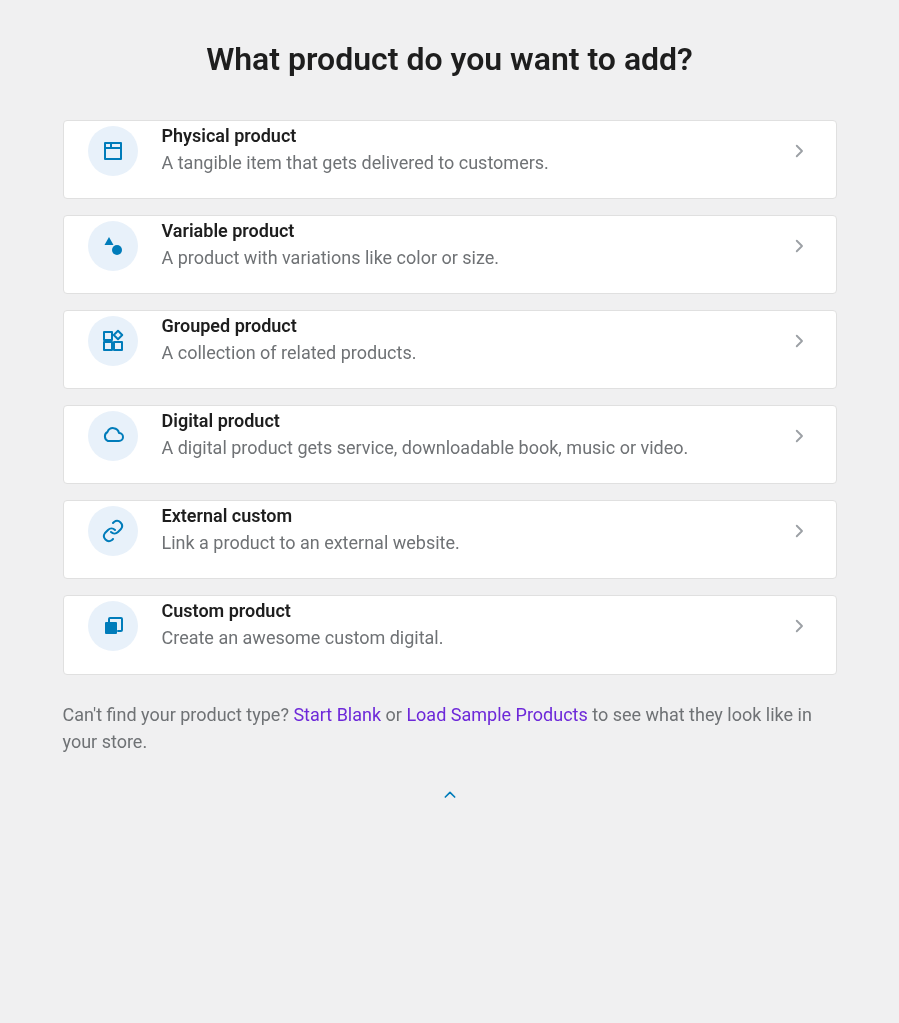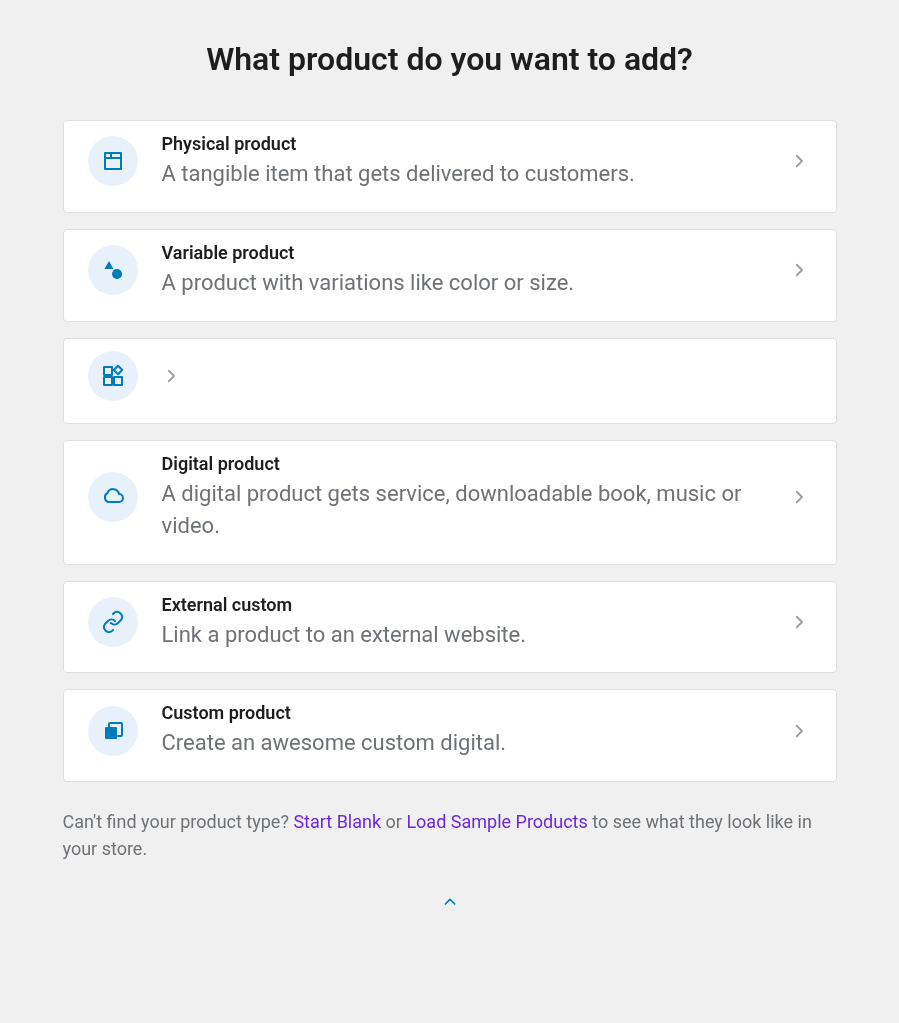--- a/index.html
+++ b/index.html
@@ -20,21 +20,21 @@
     text-align: center;
     font-size: 32px;
     font-weight: 600;
     margin: 0 0 42px 0;
     color: #1e1e1e;
   }
   .card {
     background: #ffffff;
     border: 1px solid #e0e0e0;
     border-radius: 4px;
-    padding: 12px 28px 22px 24px;
+    padding: 4px 28px 22px 24px;
     display: flex;
     align-items: center;
     gap: 24px;
     margin-bottom: 16px;
     cursor: pointer;
   }
   .icon-wrap {
     width: 50px;
     height: 50px;
     border-radius: 50%;
@@ -53,21 +53,21 @@
     flex: 1 1 auto;
     min-width: 0;
   }
   .card-title {
     font-size: 18px;
     font-weight: 600;
     color: #1e1e1e;
     margin: 0 0 4px 0;
   }
   .card-desc {
-    font-size: 22px;
+    font-size: 18px;
     color: #6f7275;
     margin: 0;
     line-height: 1.45;
   }
   .chevron {
     flex: 0 0 auto;
     color: #9ca0a5;
     display: flex;
     align-items: center;
   }
@@ -152,20 +152,24 @@
   </div>
 
   <div class="card">
     <div class="icon-wrap">
       <svg viewBox="0 0 24 24" fill="none" stroke="#007cba" stroke-width="2" stroke-linecap="round" stroke-linejoin="round">
         <rect x="3" y="3" width="8" height="8"></rect>
         <rect x="3" y="13" width="8" height="8"></rect>
         <rect x="13" y="13" width="8" height="8"></rect>
         <rect x="14" y="3" width="6" height="6" transform="rotate(45 17 6)"></rect>
       </svg>
+    </div>
+    <div class="card-body">
+      <p class="card-title">Grouped product</p>
+      <p class="card-desc">A collection of related products.</p>
     </div>
     <div class="chevron">
       <svg viewBox="0 0 24 24" fill="none" stroke="currentColor" stroke-width="2.5" stroke-linecap="round" stroke-linejoin="round">
           <polyline points="9 5 16 12 9 19"></polyline>
         </svg>
     </div>
   </div>
 
   <div class="card">
     <div class="icon-wrap">

